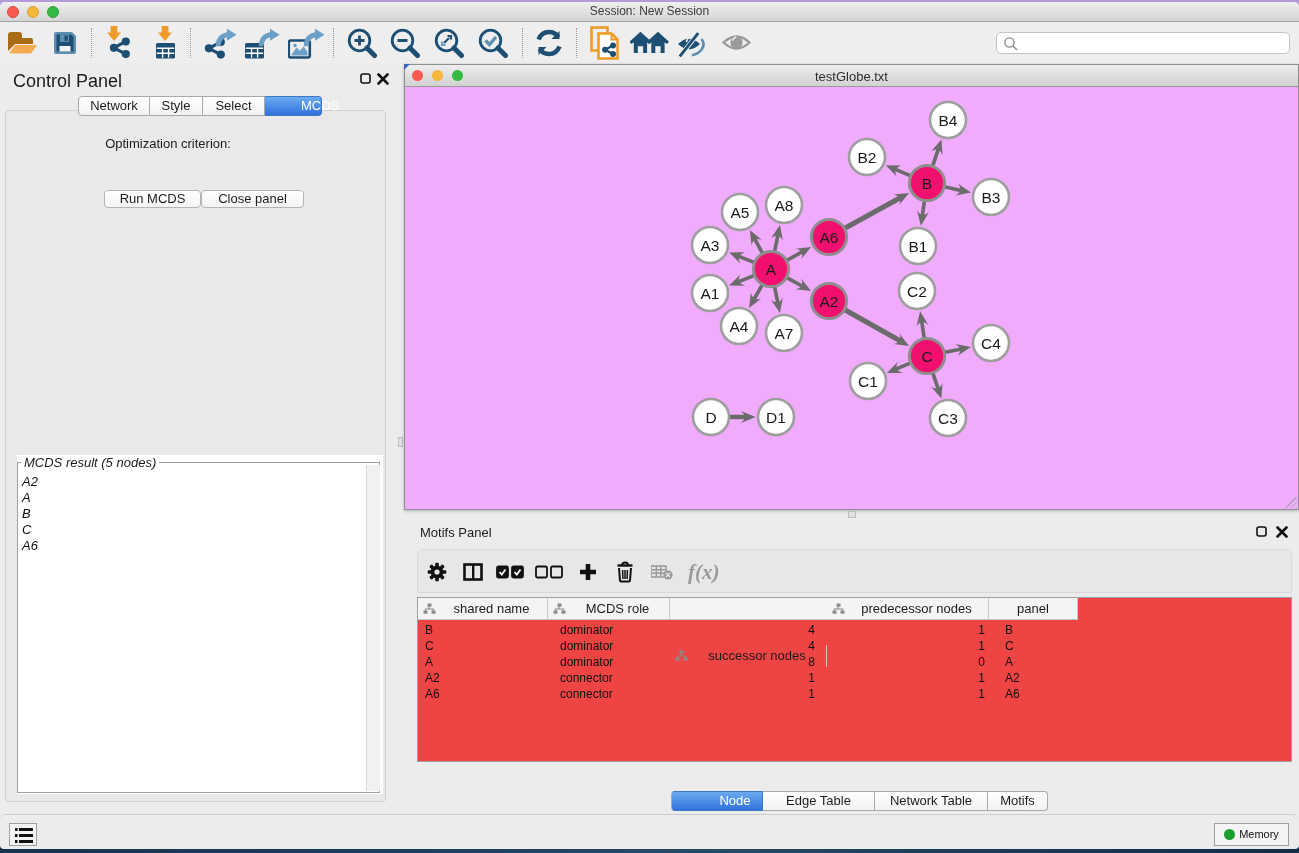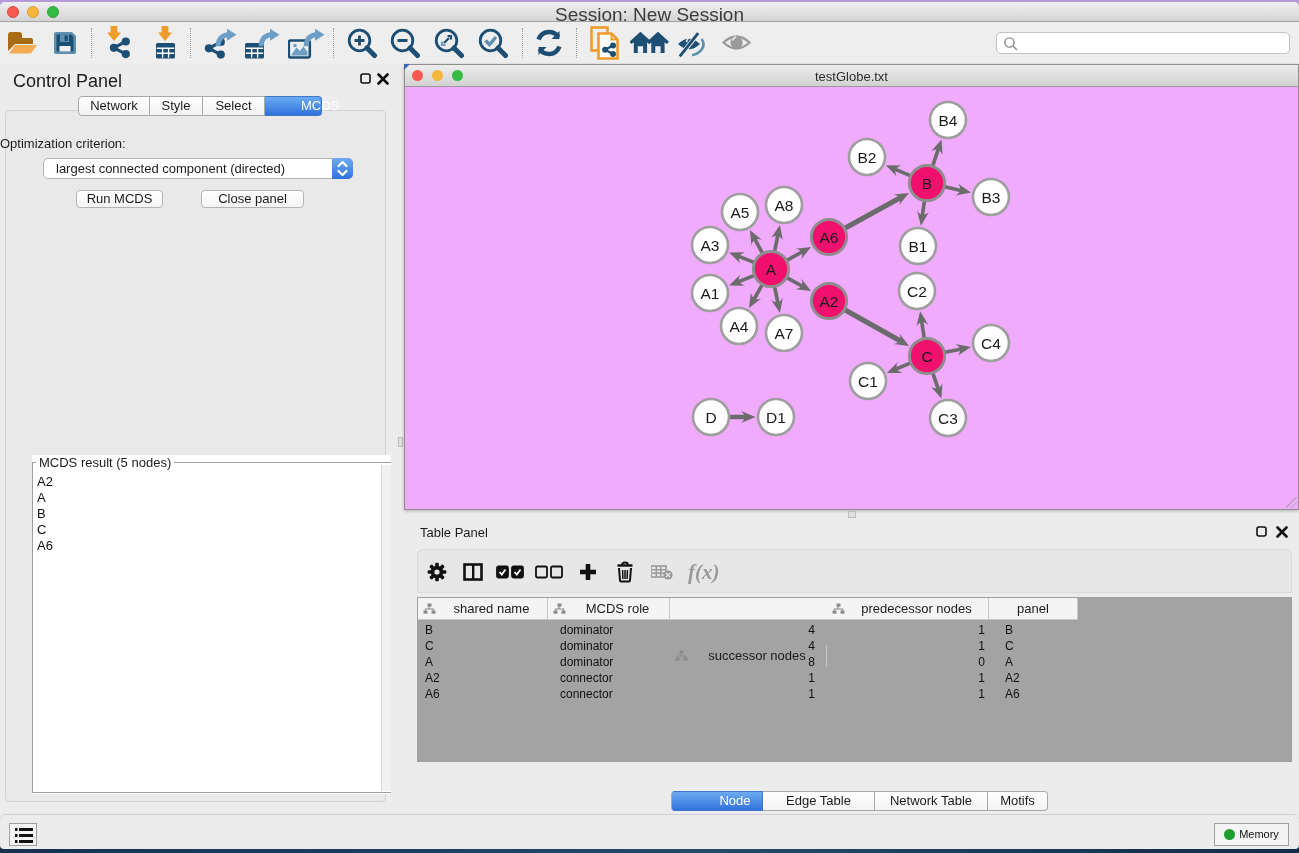--- a/index.html
+++ b/index.html
@@ -10,52 +10,52 @@
 #appwin { left:0; top:2px; width:1299px; height:847px; background:#ececec;
   border-radius:5px 5px 4px 4px; overflow:hidden; }
 
 #titlebar { left:0; top:0; width:1299px; height:20px;
   background:linear-gradient(#efefef,#d4d4d4); border-bottom:1px solid #a4a4a4; }
 .tl { position:absolute; top:4px; width:12px; height:12px; border-radius:50%; }
 #titlebar .t1 { left:7px;  background:#f95951; border:0.5px solid #d94842; }
 #titlebar .t2 { left:27px; background:#f5b63c; border:0.5px solid #d9a036; }
 #titlebar .t3 { left:47px; background:#35ba46; border:0.5px solid #2aa33a; }
 #titlebar .ttl { position:absolute; left:0; right:0; top:2px; text-align:center;
-  font-size:19px; color:#3c3c3c; }
+  font-size:12px; color:#3c3c3c; }
 
 #toolbar { left:0; top:21px; width:1299px; height:40px; background:#eeeeee; }
 .tsep { position:absolute; top:5px; height:30px; width:0;
   border-left:1px dotted #9d9d9d; }
 .ticon { position:absolute; top:4px; }
 #searchbox { position:absolute; left:996px; top:9px; width:294px; height:22px;
   background:#fff; border:1px solid #c3c3c3; border-radius:5px; }
 
 #cpanel { left:0; top:62px; width:391px; height:750px; background:#ececec; }
 #cp-title { position:absolute; left:13px; top:7px; font-size:18px; color:#1c1c1c; }
 #cp-pane { position:absolute; left:5px; top:46px; width:381px; height:692px;
   background:#e9e9e9; border:1px solid #d2d2d2; border-radius:4px; }
 
 .seg { position:absolute; display:flex; font-size:13px; }
 .seg .s { background:linear-gradient(#ffffff,#f2f2f2); border:1px solid #a9a9a9; border-left:none;
   color:#1c1c1c; text-align:center; line-height:18px; height:20px; }
 .seg .s:first-child { border-left:1px solid #a9a9a9; border-radius:4px 0 0 4px; }
 .seg .s:last-child { border-radius:0 4px 4px 0; }
 .seg .sel { background:linear-gradient(#6cabf0,#3072dd); color:#fff; border-color:#3e77c8;padding-left:36px; }
 #cp-tabs { left:78px; top:32px; }
-#opt-label { position:absolute; left:0px; top:72px; width:336px; text-align:left;
+#opt-label { position:absolute; left:0px; top:72px; width:336px; text-align:center;
   font-size:13px; color:#1c1c1c; }
 #dropdown { position:absolute; left:43px; top:94px; width:310px; height:21px;
   background:#fff; border:1px solid #b4b4b4; border-radius:5px; font-size:13px;
   color:#1c1c1c; line-height:19px; padding-left:12px; }
 #dropdown .caps { position:absolute; right:-1px; top:-1px; width:21px; height:21px;
   background:linear-gradient(#6cabf0,#3072dd); border-radius:0 5px 5px 0; }
 .btn { position:absolute; height:18px; background:linear-gradient(#ffffff,#f4f4f4);
   border:1px solid #b4b4b4; border-radius:4px; font-size:13px; color:#1c1c1c;
   text-align:center; line-height:16px; }
-#mcds-box { position:absolute; left:32px; top:391px; width:366px; height:339px; background:#fff; }
+#mcds-box { position:absolute; left:17px; top:391px; width:366px; height:339px; background:#fff;font-style:italic; }
 #mcds-border { position:absolute; left:0px; top:7px; width:363px; height:331px;
   border:1px solid #9f9f9f; }
 #mcds-label { position:absolute; left:4px; top:0px; background:#fff; padding:0 3px;
   font-size:13px; color:#1c1c1c; }
 #mcds-list { position:absolute; left:5px; top:19px; font-size:13px; color:#111; line-height:16px; }
 #mcds-scroll { position:absolute; right:3px; top:10px; width:14px; height:326px;
   background:#f1f1f1; border-left:1px solid #dadada; }
 
 #vsplit { left:391px; top:62px; width:13px; height:750px; background:#ececec; }
 #vsplit .h { position:absolute; left:7px; top:373px; width:5px; height:10px;
@@ -76,21 +76,21 @@
   background:
    linear-gradient(135deg, transparent 45%, #aaa 45%, #aaa 52%, transparent 52%) ,
    linear-gradient(135deg, transparent 70%, #aaa 70%, #aaa 77%, transparent 77%);
 }
 
 #tpanel { left:404px; top:517px; width:895px; height:295px; background:#ececec; }
 #tp-title { position:absolute; left:16px; top:6px; font-size:13px; color:#1c1c1c; }
 #tp-toolbar { position:absolute; left:13px; top:30px; width:875px; height:44px;
   background:#e7e7e7; border:1px solid #dadada; border-radius:6px 6px 0 0;font-weight:bold; }
 #tp-table { position:absolute; left:13px; top:78px; width:875px; height:165px;
-  background:#a3a3a3; border:1px solid #9f9f9f; }
+  background:#ef4444; border:1px solid #9f9f9f; }
 #tp-header { position:absolute; left:0; top:0; width:660px; height:22px;
   background:#f4f4f4; border-bottom:1px solid #c8c8c8; font-size:13px; color:#1c1c1c; }
 .th { position:absolute; top:0; height:22px; border-right:1px solid #c8c8c8; }
 .th span { position:absolute; left:0; right:0; top:3px; text-align:center; }
 .trow { position:absolute; font-size:12px; color:#111; }
 #tp-tabs { left:267px; top:272px; }
 
 #statusbar { left:0; top:812px; width:1299px; height:34px; background:#ececec;
   border-top:1px solid #cdcdcd;border-radius:6px; }
 #list-btn { position:absolute; left:9px; top:8px; width:28px; height:23px;
@@ -271,27 +271,21 @@
         <path d="M1.5 1.5 L10.5 10.5 M10.5 1.5 L1.5 10.5" stroke="#111" stroke-width="2.6" stroke-linecap="round"></path>
       </svg>
     <div id="cp-pane"></div>
     <div class="seg" id="cp-tabs">
       <div class="s" style="width:72px;">Network</div>
       <div class="s" style="width:53px;">Style</div>
       <div class="s" style="width:62px;">Select</div>
       <div class="s sel" style="width:57px;">MCDS</div>
     </div>
     <div id="opt-label">Optimization criterion:</div>
-    <div id="dropdown">largest connected component (directed)<div class="caps">
-          <svg width="21" height="21" viewBox="0 0 21 21" style="position:absolute;left:0;top:0">
-            <path d="M6.5 8 L10.5 4 L14.5 8" fill="none" stroke="#fff" stroke-width="2.2" stroke-linecap="round" stroke-linejoin="round"></path>
-            <path d="M6.5 13 L10.5 17 L14.5 13" fill="none" stroke="#fff" stroke-width="2.2" stroke-linecap="round" stroke-linejoin="round"></path>
-          </svg>
-        </div></div>
-    <div class="btn" style="left:76px; top:126px; width:87px;">Run MCDS</div>
+    <div class="btn" style="left:104px; top:126px; width:97px;">Run MCDS</div>
     <div class="btn" style="left:201px; top:126px; width:103px;">Close panel</div>
     <div id="mcds-box">
       <div id="mcds-border"></div>
       <div id="mcds-label">MCDS result (5 nodes)</div>
       <div id="mcds-list">A2<br>A<br>B<br>C<br>A6</div>
       <div id="mcds-scroll"></div>
     </div>
   </div>
   <div class="abs" id="vsplit">
       <div class="h"></div>
@@ -386,21 +380,21 @@
 <text x="464" y="299.5" text-anchor="middle" font-family="Liberation Sans, sans-serif" font-size="15.5" fill="#1a1a1a">C1</text>
 <text x="544" y="336.5" text-anchor="middle" font-family="Liberation Sans, sans-serif" font-size="15.5" fill="#1a1a1a">C3</text>
 <text x="307" y="335.5" text-anchor="middle" font-family="Liberation Sans, sans-serif" font-size="15.5" fill="#1a1a1a">D</text>
 <text x="372" y="335.5" text-anchor="middle" font-family="Liberation Sans, sans-serif" font-size="15.5" fill="#1a1a1a">D1</text>
 </svg>
 
     <div class="grip"></div>
   </div>
   <div class="abs" id="hsplit-handle"></div>
   <div class="abs" id="tpanel">
-    <div id="tp-title">Table Panel</div>
+    <div id="tp-title">Motifs Panel</div>
     <svg style="position:absolute;left:852px;top:7px" width="11" height="11">
         <rect x="1" y="1" width="9" height="9" fill="none" stroke="#111" stroke-width="1.6" rx="2"></rect>
       </svg>
       <svg style="position:absolute;left:872px;top:7px" width="12" height="12" viewBox="0 0 12 12">
         <path d="M1.5 1.5 L10.5 10.5 M10.5 1.5 L1.5 10.5" stroke="#111" stroke-width="2.6" stroke-linecap="round"></path>
       </svg>
     <div id="tp-toolbar">
         <svg style="position:absolute;left:9px;top:12px" width="20" height="20" viewBox="0 0 20 20">
           <g transform="translate(10,10)" fill="#111">
             <circle r="6.3"></circle>

